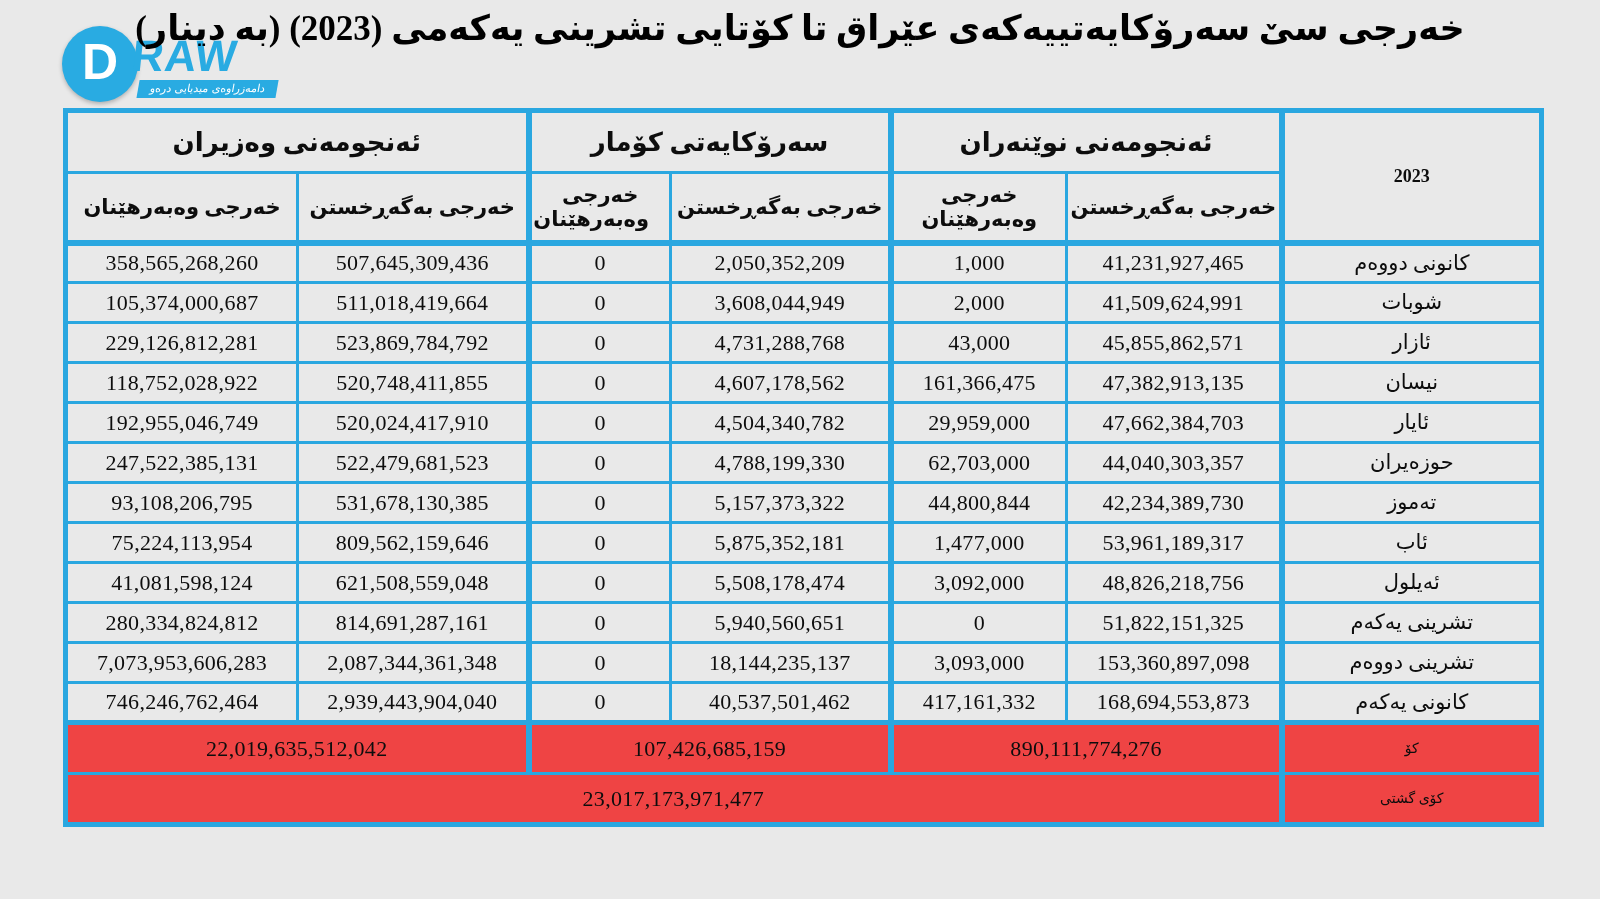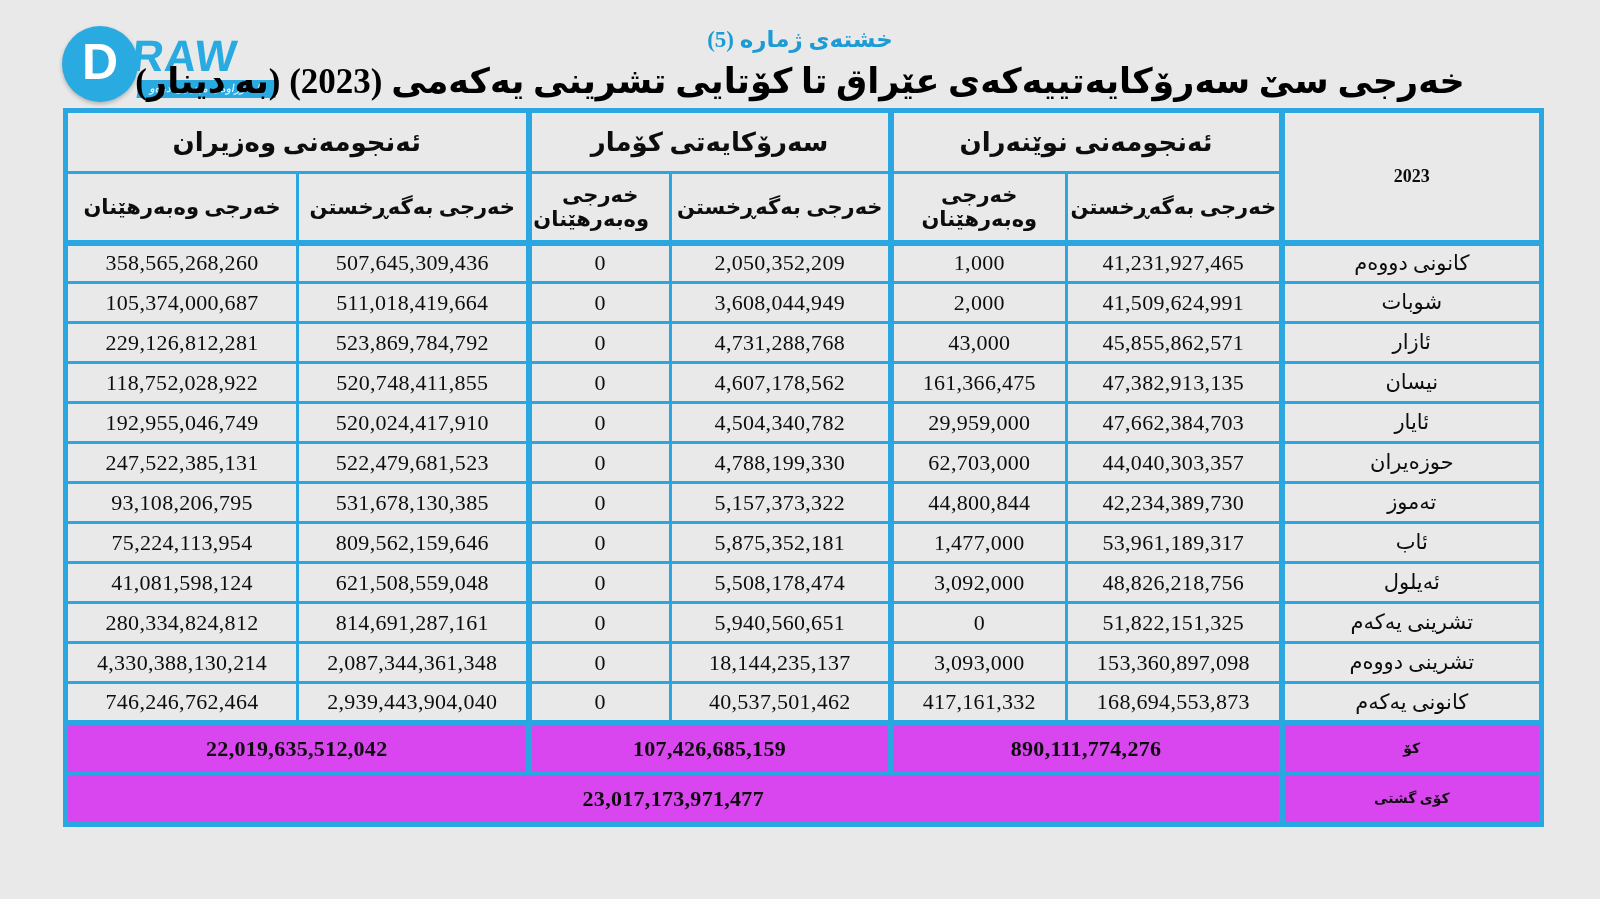--- a/index.html
+++ b/index.html
@@ -72,39 +72,38 @@
   .narrow-pad{padding:0 20px;}
 
   td.num{font-size:22px;letter-spacing:.3px;}
   td.month-cell{font-size:21px;}
 
   .sep-l{border-left-width:6px;}
   .hdr-b{border-bottom-width:6px;}
   .tot-t{border-top-width:5px;}
 
   tr.r-total td,tr.r-grand td{
-    background:#d946ef;font-weight:bold;font-size:22px;
+    background:#ef4444;font-weight:normal;font-size:22px;
   }
   tr.r-total td.lbl,tr.r-grand td.lbl{font-size:14px;}
 </style>
 </head>
 <body>
 
 <div class="stage">
 
   <div class="logo">
     <div class="logo-circle">
       <span class="logo-d">D</span>
     </div>
     <span class="logo-raw">RAW</span>
     <span class="logo-tagline">دامەزراوەی میدیایی درەو</span>
   </div>
 
   <div class="titles">
-    <div class="title-no">خشتەی ژمارە (5)</div>
     <div class="title-sub">خەرجی سێ سەرۆکایەتییەکەی عێراق تا کۆتایی تشرینی یەکەمی (2023) (بە دینار)</div>
   </div>
 
   <div class="table-wrap">
     <table>
       <colgroup>
         <col class="c-month">
           <col class="c-nw-b">
           <col class="c-nw-w">
         <col class="c-km-b">
@@ -219,21 +218,21 @@
           <td class="num">814,691,287,161</td>
           <td class="num">280,334,824,812</td>
         </tr>
         <tr class="r-data">
           <td class="month-cell sep-l">تشرینی دووەم</td>
           <td class="num">153,360,897,098</td>
           <td class="num sep-l">3,093,000</td>
           <td class="num">18,144,235,137</td>
           <td class="num sep-l">0</td>
           <td class="num">2,087,344,361,348</td>
-          <td class="num">4,330,388,130,214</td>
+          <td class="num">7,073,953,606,283</td>
         </tr>
         <tr class="r-data">
           <td class="month-cell sep-l">کانونی یەکەم</td>
           <td class="num">168,694,553,873</td>
           <td class="num sep-l">417,161,332</td>
           <td class="num">40,537,501,462</td>
           <td class="num sep-l">0</td>
           <td class="num">2,939,443,904,040</td>
           <td class="num">746,246,762,464</td>
         </tr>

